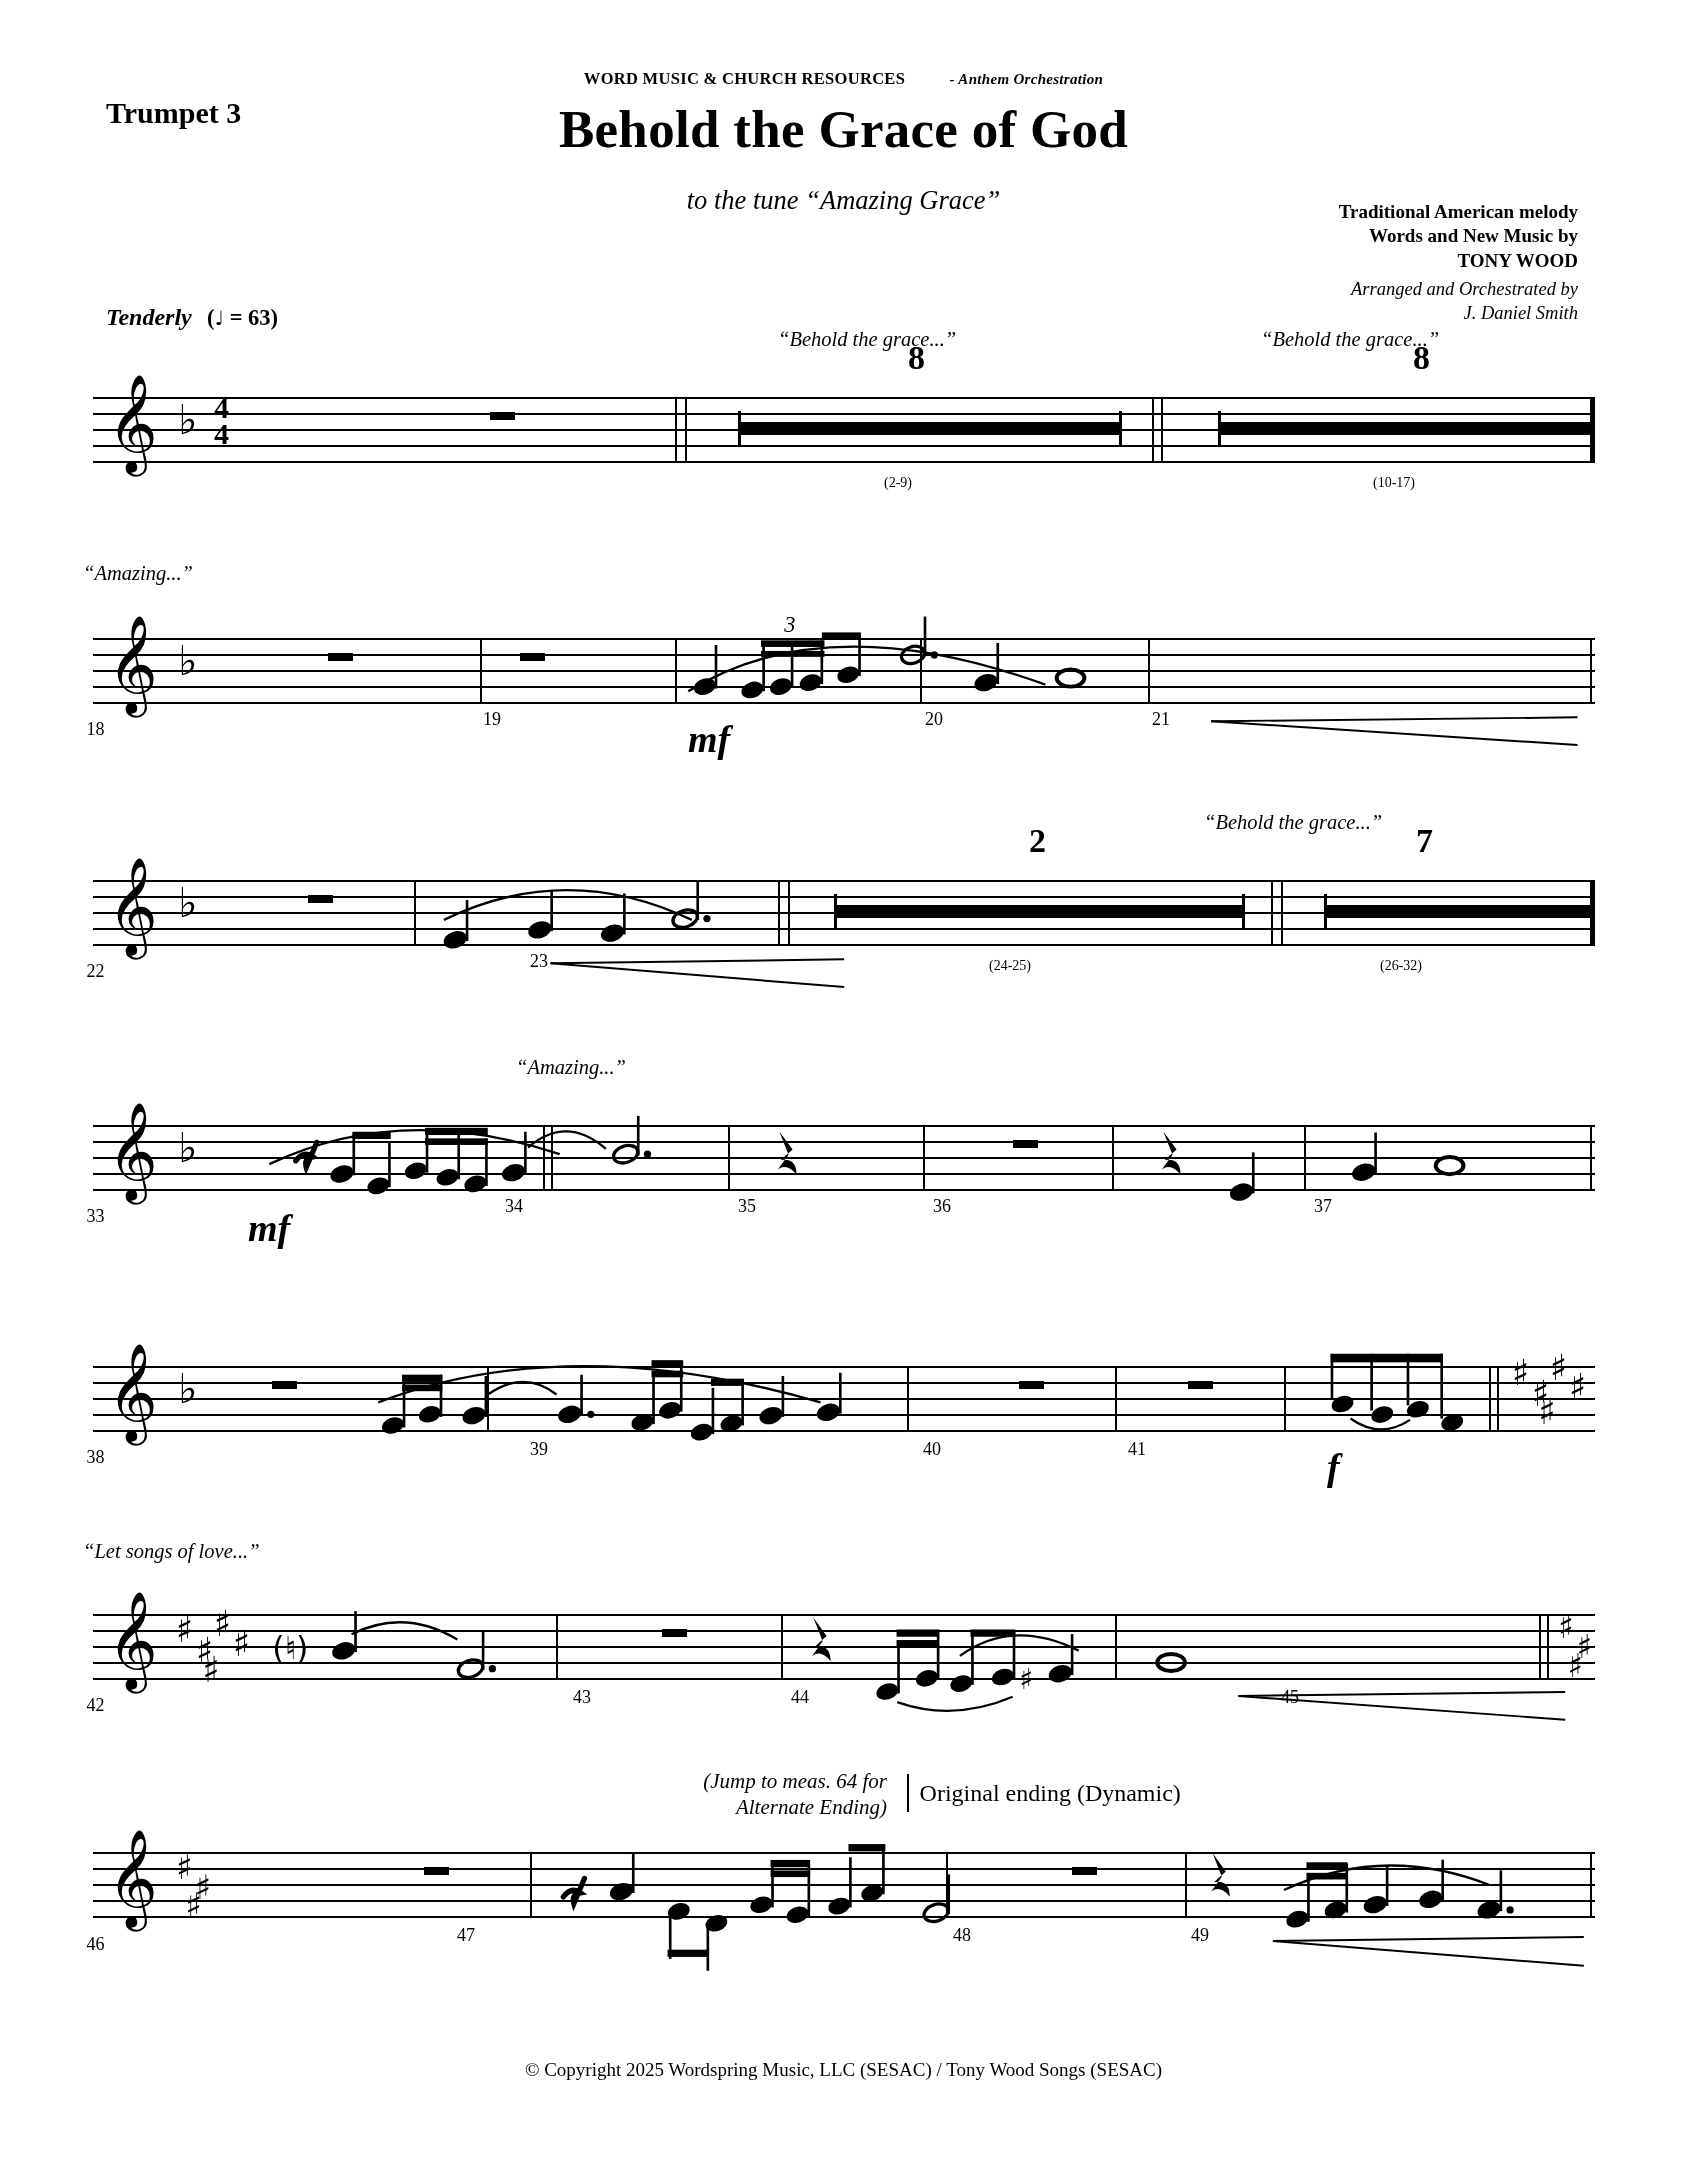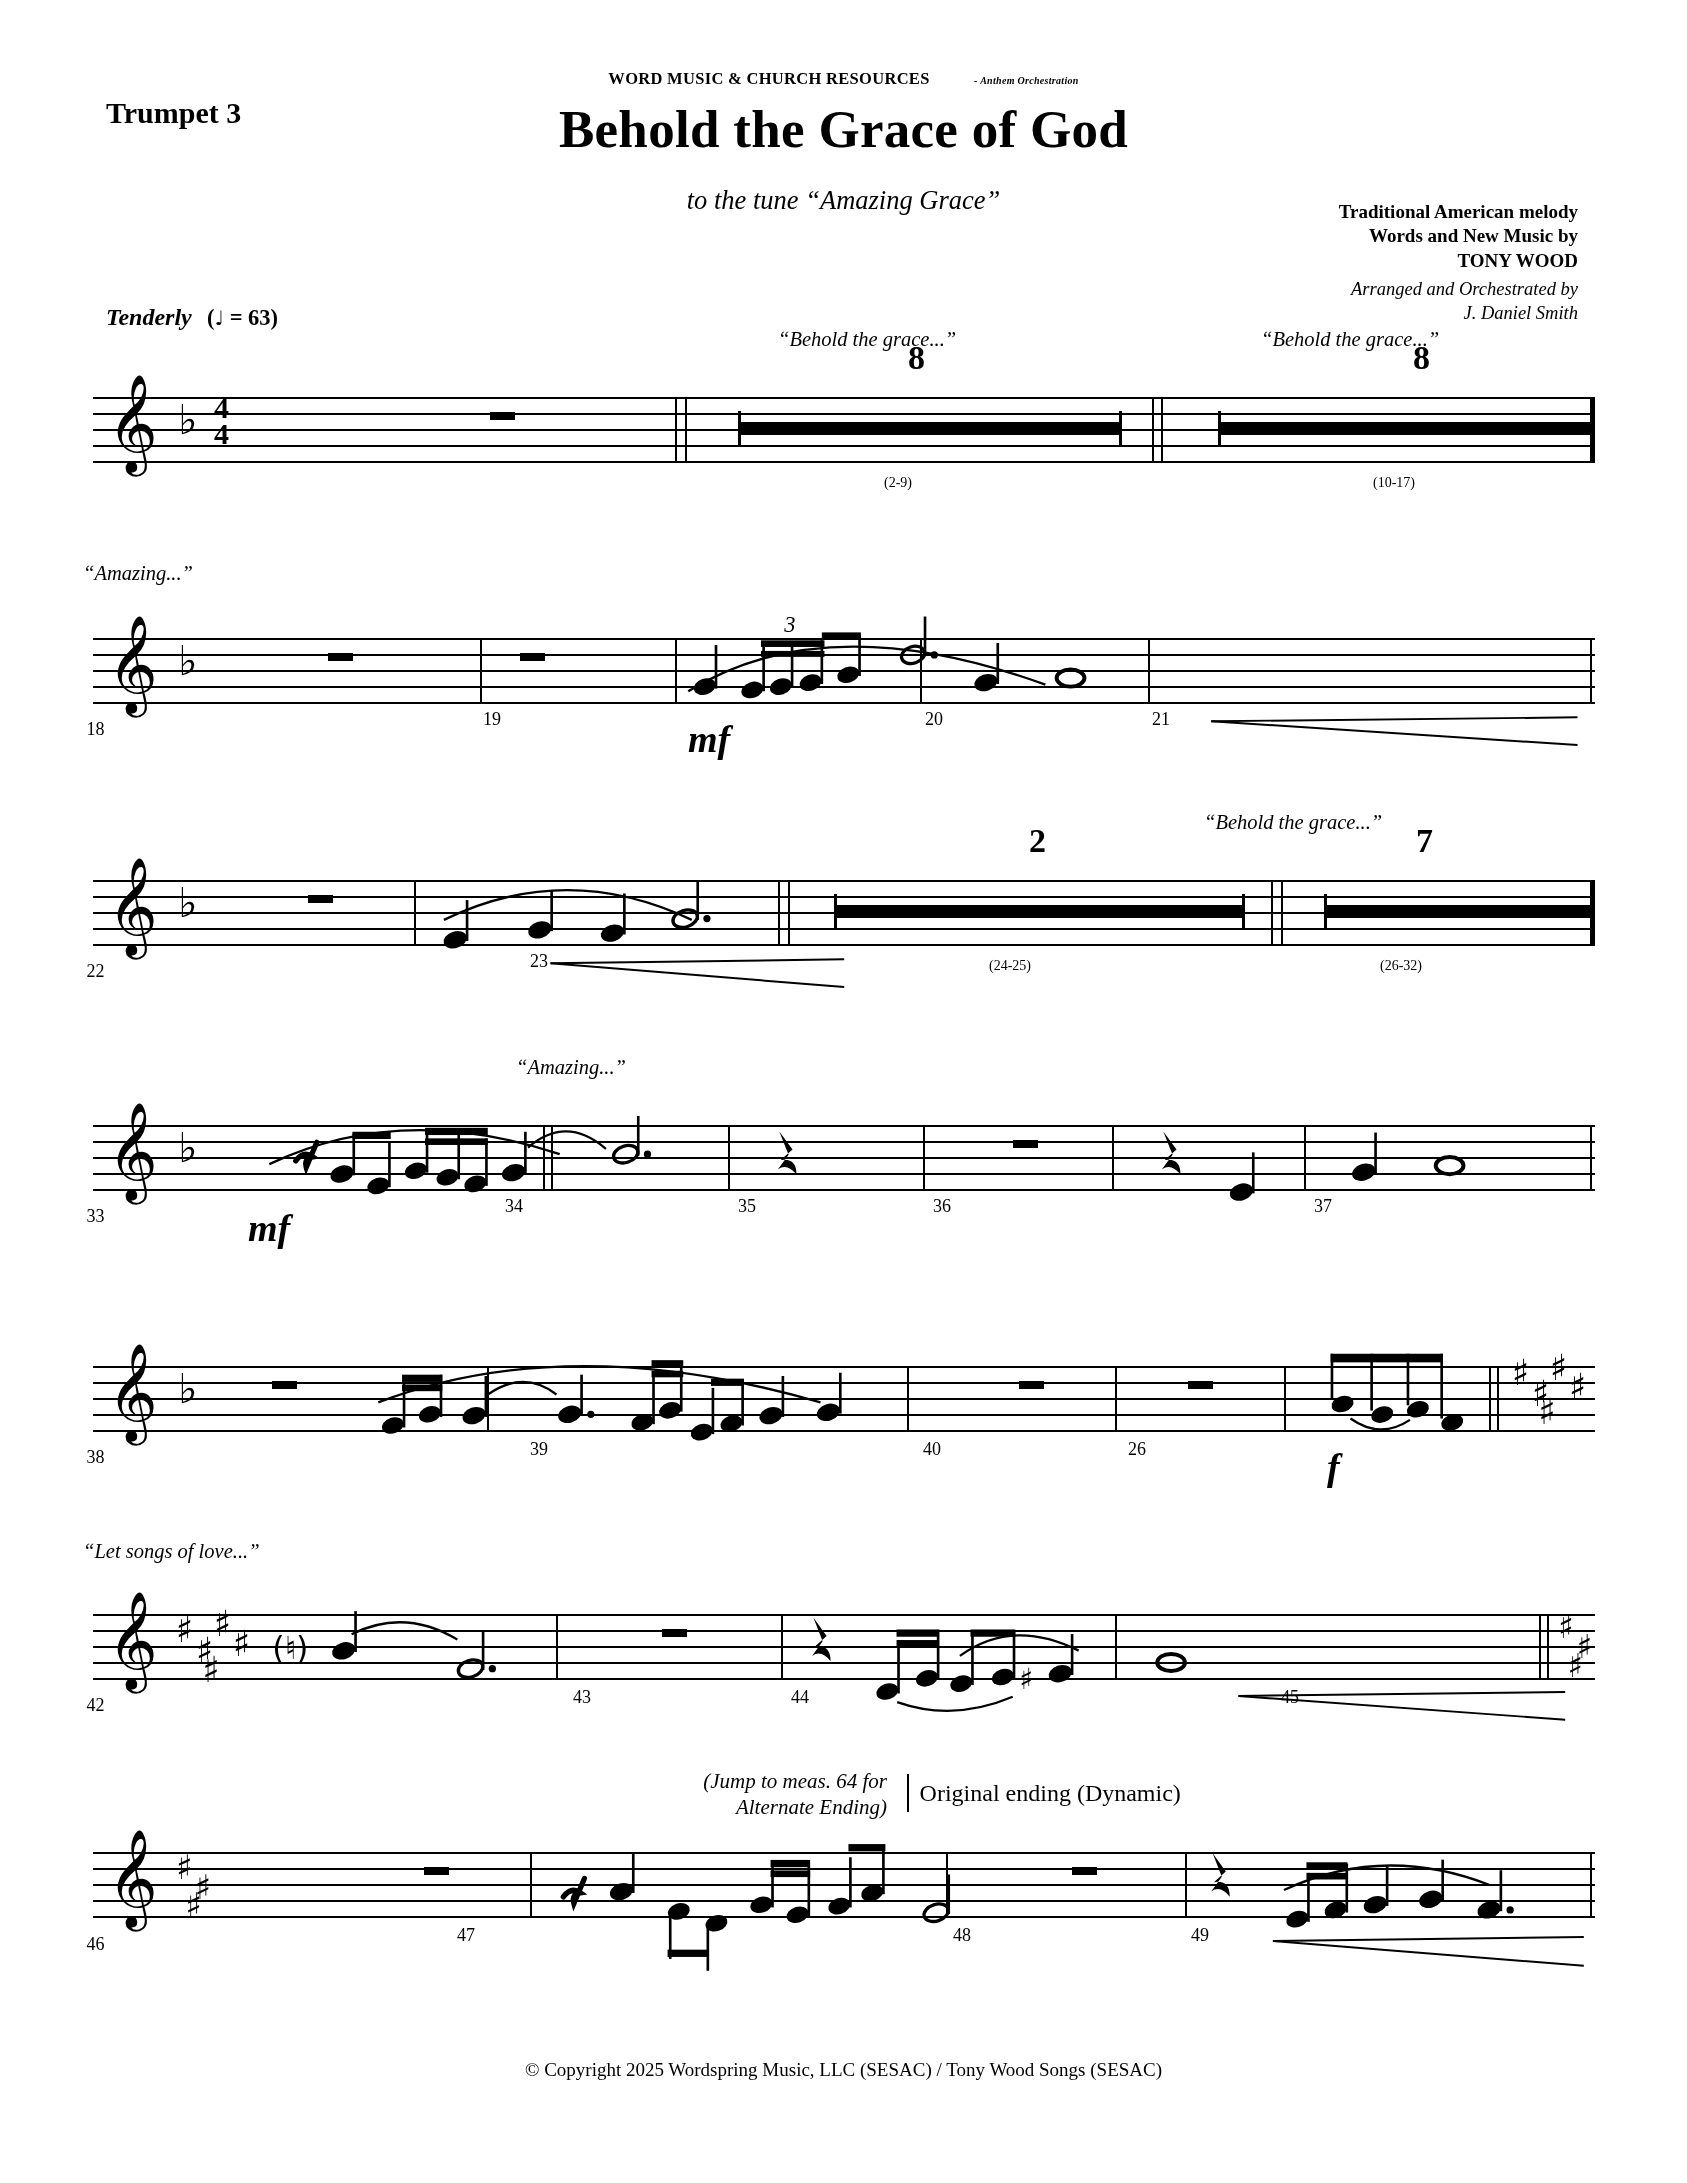--- a/index.html
+++ b/index.html
@@ -29,21 +29,21 @@
     text-align: center;
     font-size: 16.5px;
     letter-spacing: 0.3px;
   }
   .pub-line .pub-main {
     font-weight: bold;
   }
   .pub-line .pub-sub {
     font-style: italic;
     font-weight: bold;
-    font-size: 10px;
+    font-size: 15px;
     margin-left: 40px;
   }
   .instrument {
     position: absolute;
     top: 96px;
     left: 106px;
     font-size: 30px;
     font-weight: bold;
   }
   .song-title {
@@ -616,21 +616,21 @@
       <span style="position:absolute;left:0px;top:6.6px;">♯</span>
       <span style="position:absolute;left:20px;top:28px;">♯</span>
       <span style="position:absolute;left:38px;top:1.3px;">♯</span>
       <span style="position:absolute;left:57px;top:21px;">♯</span>
       <span style="position:absolute;left:26.5px;top:46px;">♯</span>
     </div>
 
     <div class="measnum" style="left:-6.6px; top:81px;">38</div>
     <div class="measnum" style="left:437px; top:73px;">39</div>
     <div class="measnum" style="left:830px; top:73px;">40</div>
-    <div class="measnum" style="left:1035px; top:73px;">26</div>
+    <div class="measnum" style="left:1035px; top:73px;">41</div>
   </div>
 
   <div class="system" style="top:1614px; height:132px;">
     <div class="staff">
       <div class="line"></div>
         <div class="line"></div>
         <div class="line"></div>
         <div class="line"></div>
         <div class="line"></div>
     </div>

